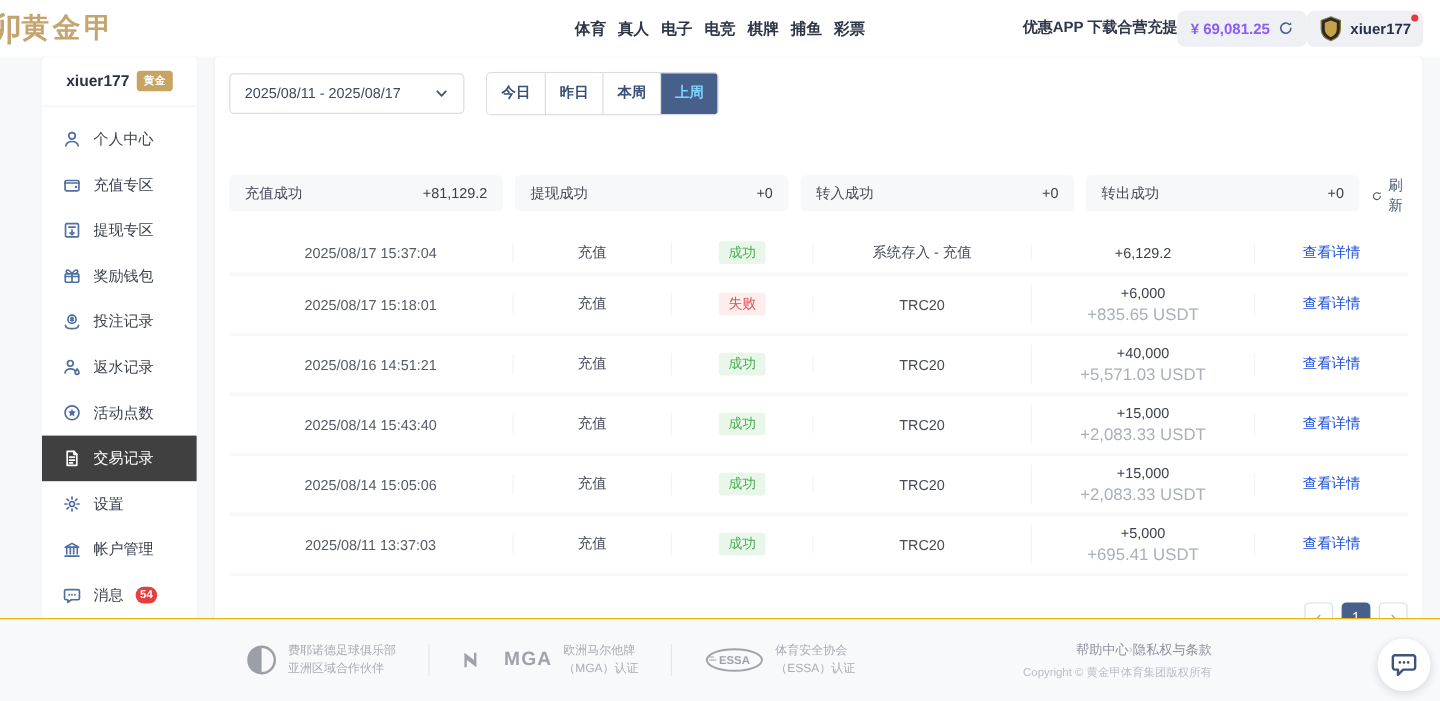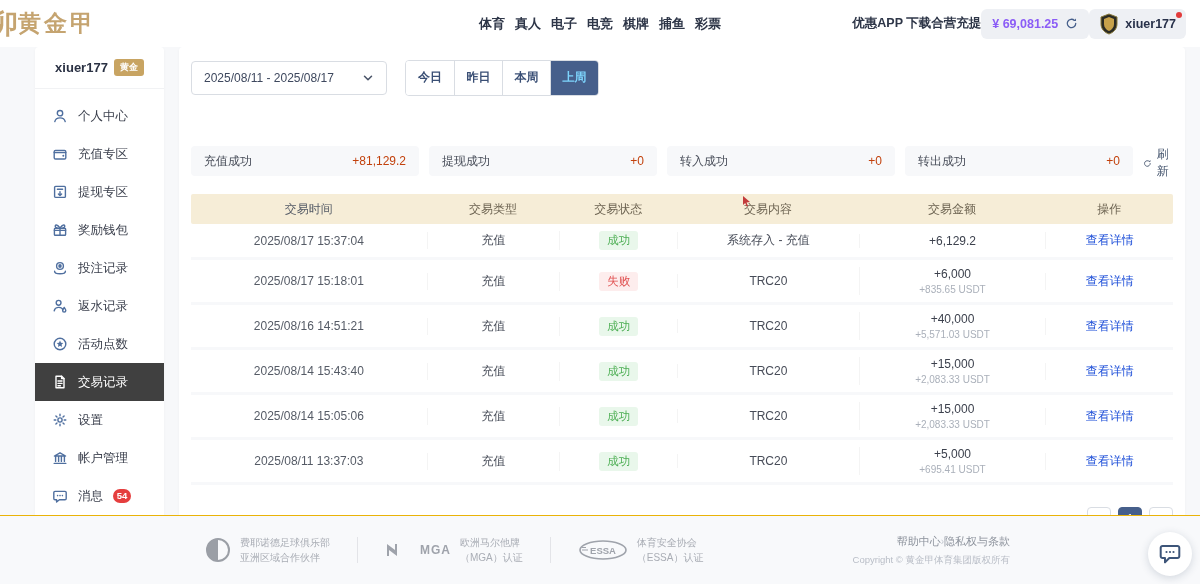--- a/index.html
+++ b/index.html
@@ -42,56 +42,56 @@
   .filter-row { display:flex; align-items:center; }
   .date-select { width:196px; height:34px; border:1px solid #d9dde3; border-radius:4px; display:flex; align-items:center; justify-content:space-between; padding:0 12px; font-size:12px; color:#3e485e; cursor:pointer; background:#fff; }
   .tabgroup { display:flex; margin-left:18px; border:1px solid #d9dde3; border-radius:4px; overflow:hidden; }
   .tab { width:48px; height:34px; line-height:33px; text-align:center; font-size:12px; font-weight:bold; color:#3a4f75; background:#fff; border-left:1px solid #d9dde3; cursor:pointer; }
   .tab:first-child { border-left:none; }
   .tab.active { background:#465f8b; color:#7dd3fc; }
 
   .stats-row { display:flex; align-items:flex-start; gap:10px; margin-top:50px; }
   .stat-pill { flex:0 0 228px; height:30px; background:#f7f8fa; border-radius:4px; display:flex; align-items:center; justify-content:space-between; padding:0 13px; }
   .stat-pill .slabel { font-size:12px; color:#474c58; }
-  .stat-pill .svalue { font-size:12px; color:#c2410c; }
+  .stat-pill .svalue { font-size:12px; color:#404040; }
   .refresh-btn { margin-left:auto; display:flex; align-items:center; gap:5px; font-size:12px; color:#45556e; cursor:pointer; }
 
   
   .table { margin-top:14px; }
   .thead { display:flex; background:#f6edd7; height:30px; align-items:center; border-radius:2px; }
   .th { font-size:12px; color:#6d6452; text-align:center; position:relative; }
   .trow { display:flex; align-items:center; background:#fff; border-bottom:3px solid #f7f8fa; padding:7px 0; min-height:34px; }
   .td { font-size:12px; color:#474c58; text-align:center; }
   .td.cell-sep { border-left:1px solid #f4f4f4; }
   .c-time { width:24%; color:#555b66; }
   .c-type { width:13.5%; }
   .c-status { width:12%; }
   .c-content { width:18.5%; }
   .c-amount { width:19%; }
   .c-action { width:13%; }
   .badge { display:inline-block; font-size:11.5px; padding:2px 8px; border-radius:3px; }
   .badge.ok { color:#4cae53; background:#e9f7eb; }
   .badge.fail { color:#e15454; background:#fdeded; }
   .amount-main { font-size:12px; color:#3c414d; }
-  .amount-sub { font-size:10px; color:#aab0ba; margin-top:3px; }
+  .amount-sub { font-size:14px; color:#aab0ba; margin-top:3px; }
   .amount-sub:empty { display:none; }
   .view-link { font-size:12px; color:#1d4ed8; cursor:pointer; }
   .cursor-mark { position:absolute; left:50%; margin-left:-26px; top:-5px; }
 
   .pagination { display:flex; justify-content:flex-end; gap:7px; margin-top:22px; }
   .pg-btn { width:24px; height:24px; border:1px solid #d9dde3; border-radius:4px; background:#fff; color:#9aa0ab; font-size:13px; line-height:22px; text-align:center; cursor:pointer; }
   .pg-btn.current { background:#465f8b; border-color:#465f8b; color:#fff; font-size:12px; }
 
   
   .footer { position:absolute; left:0; right:0; bottom:0; height:69px; border-top:1px solid #eab308; background:#f8f9fb; display:flex; align-items:center; padding:0 40px 0 205px; }
   .certs { display:flex; align-items:center; }
   .cert { display:flex; align-items:center; gap:9px; }
   .cert-text { font-size:10px; color:#a9adb5; line-height:1.5; }
   .cert-sep { width:1px; height:26px; background:#e3e4e8; margin:0 27px; }
-  .mga-word { font-size:12px; font-weight:bold; color:#9fa3ab; letter-spacing:1px; margin-left:4px; }
+  .mga-word { font-size:16px; font-weight:bold; color:#9fa3ab; letter-spacing:1px; margin-left:4px; }
   .footer-right { margin-left:auto; margin-right:150px; text-align:center; }
   .flinks { display:flex; align-items:center; justify-content:flex-end; font-size:11px; color:#8c929c; }
   .flinks .flink { cursor:pointer; }
   .flinks .fsep { color:#c6cad2; font-size:10px; }
   .copyright { font-size:9.5px; color:#b9bec7; margin-top:5px; }
 
   .chat-fab { position:absolute; right:8px; bottom:8px; width:44px; height:44px; border-radius:50%; background:#fff; box-shadow:0 2px 8px rgba(40,60,90,.18); display:flex; align-items:center; justify-content:center; cursor:pointer; z-index:5; }
 </style>
 </head>
 <body>
@@ -263,33 +263,20 @@
       <div class="refresh-btn">
         <svg width="13" height="13" viewBox="0 0 16 16">
             <path d="M13.2 8a5.2 5.2 0 1 1-1.6-3.8" stroke="#45556e" stroke-width="1.6" fill="none" stroke-linecap="round"></path>
             <path d="M13.5 1.8v3h-3z" fill="#45556e"></path>
           </svg>
         <span>刷新</span>
       </div>
     </div>
 
     <div class="table">
-      <div class="thead">
-        <div class="th c-time">交易时间</div>
-        <div class="th c-type">交易类型</div>
-        <div class="th c-status">交易状态</div>
-        <div class="th c-content">
-          <span>交易内容</span>
-          <svg class="cursor-mark" width="9" height="11" viewBox="0 0 9 11">
-              <path d="M1 0 L8 6 L4.6 6.4 L6 10 L4.6 10.5 L3.2 7 L1 9 Z" fill="#c23b3b"></path>
-            </svg>
-        </div>
-        <div class="th c-amount">交易金额</div>
-        <div class="th c-action">操作</div>
-      </div>
 
       <div class="trow">
         <div class="td c-time">2025/08/17 15:37:04</div>
         <div class="td c-type cell-sep">充值</div>
         <div class="td c-status cell-sep"><span class="badge ok">成功</span></div>
         <div class="td c-content cell-sep">系统存入 - 充值</div>
         <div class="td c-amount cell-sep">
             <div class="amount-main">+6,129.2</div>
           </div>
         <div class="td c-action cell-sep"><span class="view-link">查看详情</span></div>

